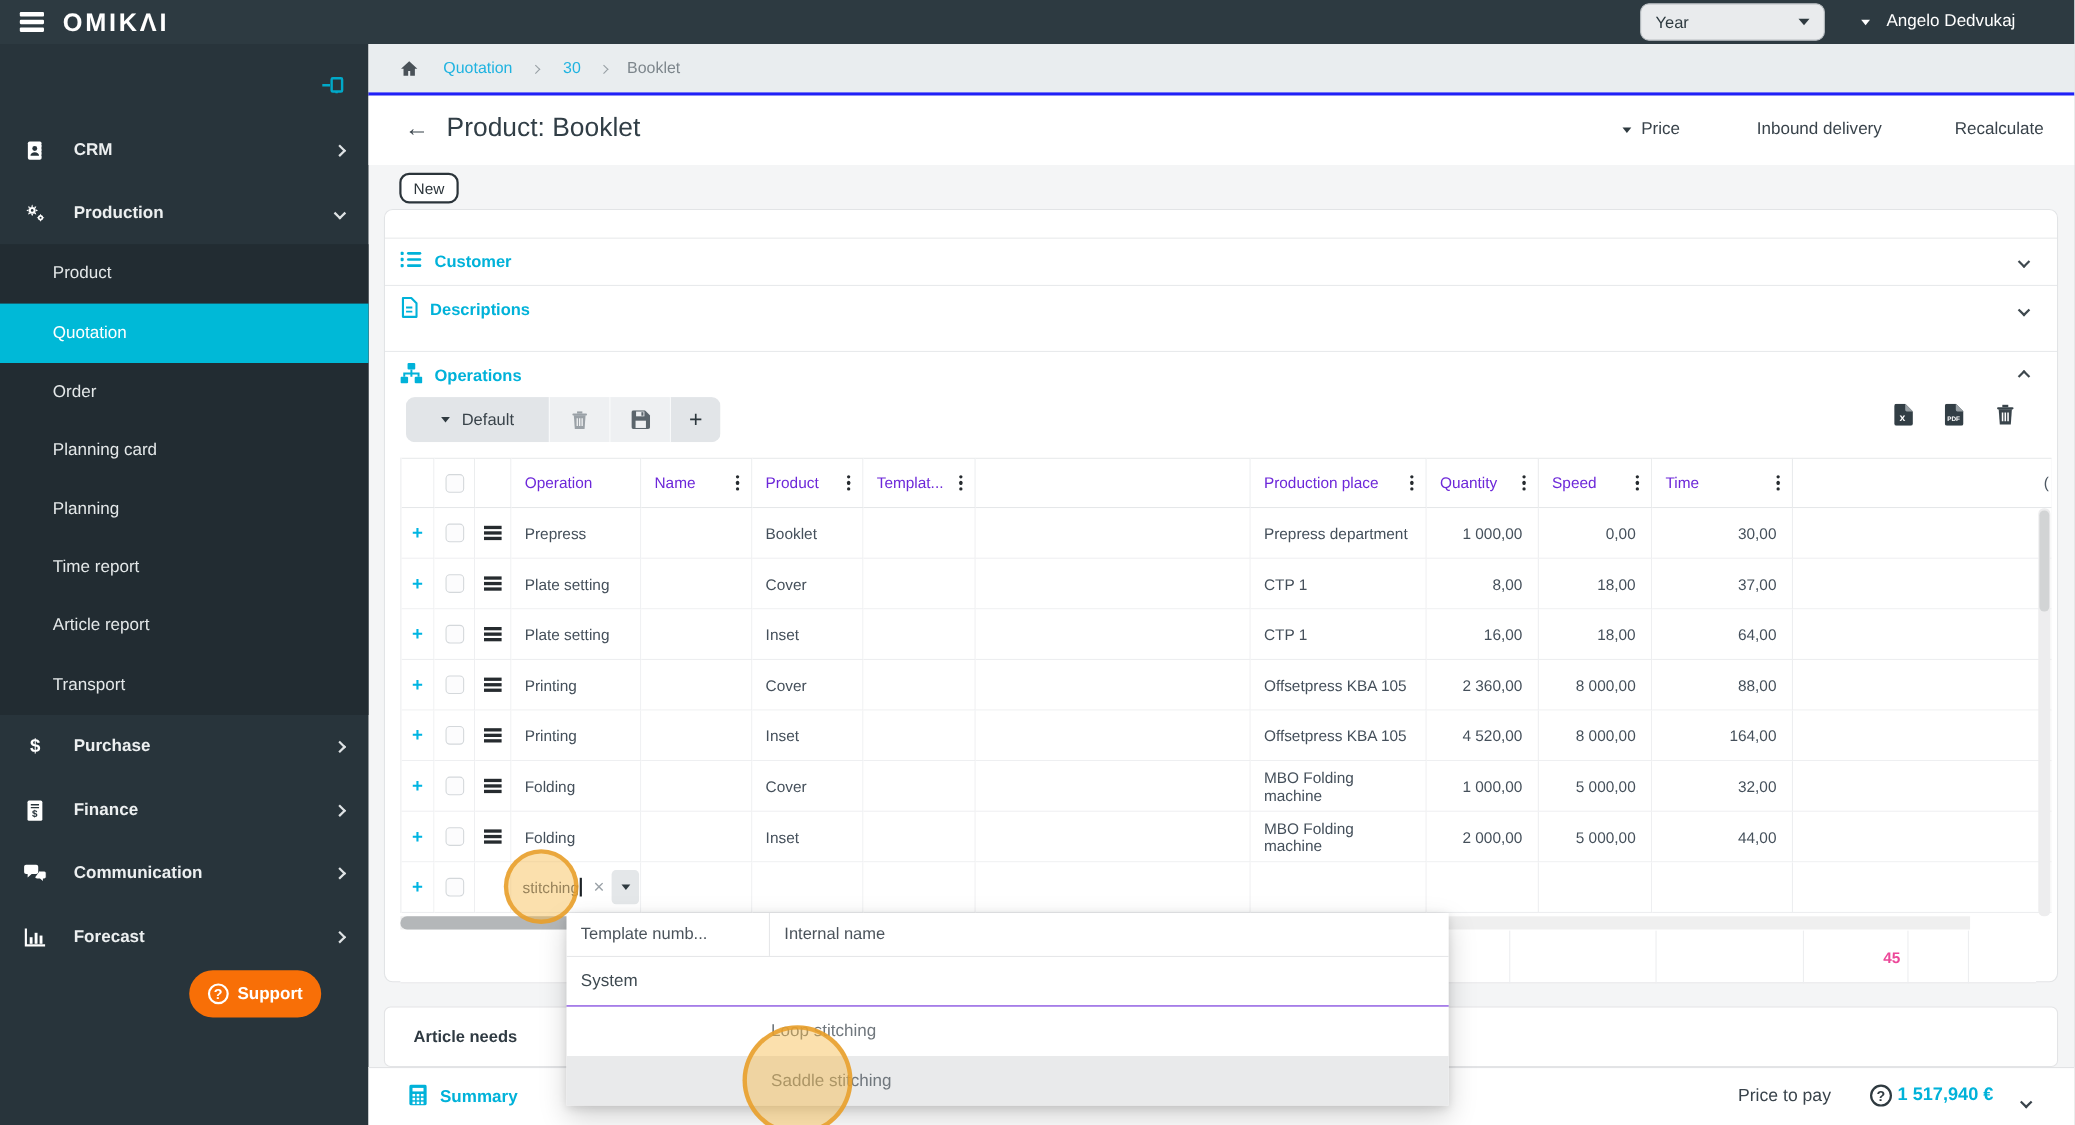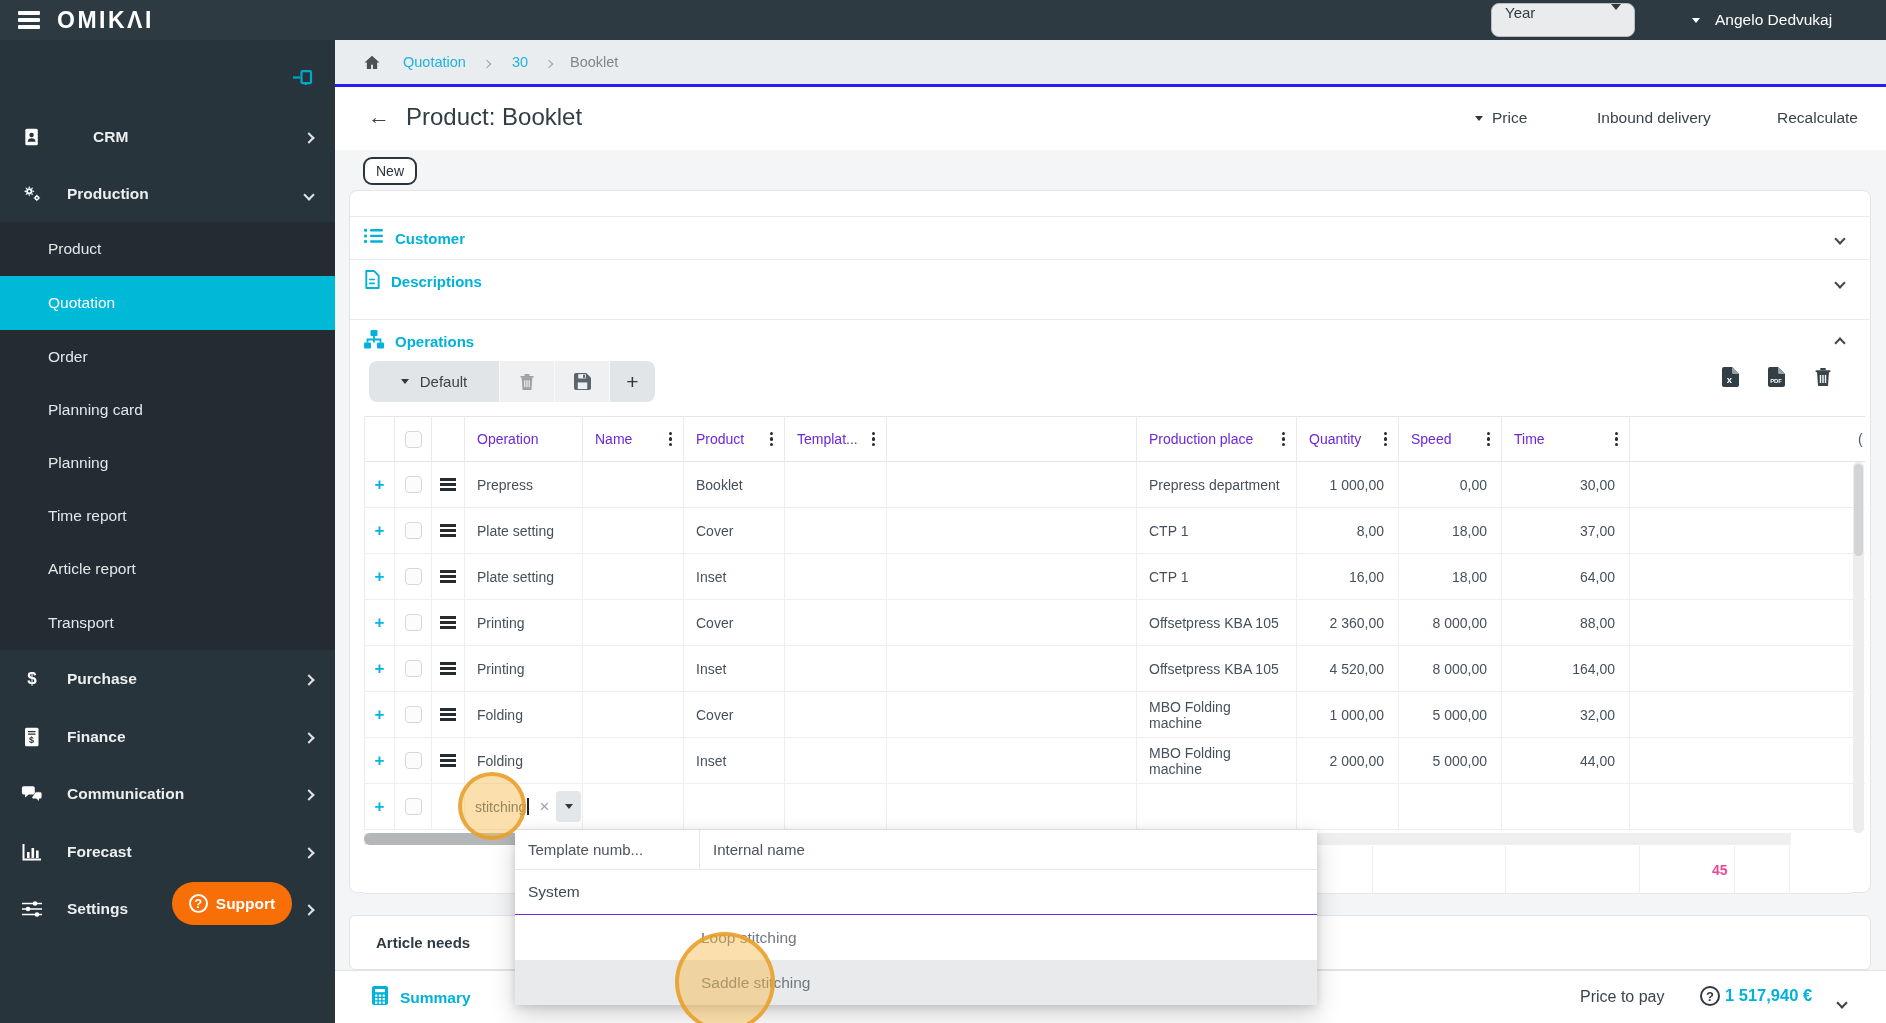--- a/index.html
+++ b/index.html
@@ -6,21 +6,21 @@
   body{font-family:"Liberation Sans","DejaVu Sans",sans-serif;}
   *{box-sizing:border-box;}
   #app{position:relative;width:1886px;height:1023px;background:#f4f5f6;overflow:hidden;}
   .abs{position:absolute;}
 
   
   .topbar{left:0;top:0;width:1886px;height:40px;background:#2d3a41;color:#fff;display:flex;align-items:center;}
   .burger{margin-left:18px;cursor:pointer;}
   .burger i{display:block;width:22px;height:3.4px;background:#fff;margin:3.6px 0;border-radius:1px;}
   .logo{margin-left:17px;font-size:23px;font-weight:bold;letter-spacing:2.5px;}
-  .year-select{position:absolute;left:1491px;top:3px;width:144px;height:34px;background:#e9ebed;border:1px solid #b9bec2;border-radius:8px;display:flex;justify-content:space-between;color:#2f3b41;font-size:15px;padding:0 13px;}
+  .year-select{position:absolute;left:1491px;top:3px;width:168px;height:34px;background:#e9ebed;border:1px solid #b9bec2;border-radius:8px;display:flex;align-items:center;justify-content:space-between;color:#2f3b41;font-size:15px;padding:0 13px;}
   .userbox{position:absolute;left:1692px;top:0;height:40px;display:flex;align-items:center;gap:15px;font-size:15.5px;color:#fff;}
   .tri{width:0;height:0;border-left:5px solid transparent;border-right:5px solid transparent;border-top:6px solid #2f3a40;display:inline-block;}
   .tri.white{border-top-color:#fff;border-left-width:4.5px;border-right-width:4.5px;border-top-width:5.5px;}
   .tri.small{border-left-width:4px;border-right-width:4px;border-top-width:5px;}
 
   
   .sidebar{left:0;top:40px;width:335px;height:983px;background:#28343b;color:#eceff0;}
   .pin{position:absolute;left:292px;top:30px;}
   .side-item{position:absolute;left:0;width:335px;height:44px;display:flex;align-items:center;font-weight:600;font-size:15.5px;cursor:pointer;}
   .side-item .ic{width:28px;display:flex;justify-content:center;margin-left:18px;}
@@ -149,21 +149,21 @@
     <span class="pin">
       <svg width="21" height="15" viewBox="0 0 21 15">
           <g stroke="#00a9c9" stroke-width="2.2" fill="none">
             <path d="M1 7.5h7"></path>
             <rect x="9.5" y="1.2" width="9.5" height="12" rx="1"></rect>
             <path d="M14 13.5v1.5"></path>
           </g>
         </svg>
     </span>
 
-    <div class="side-item" style="top:75px;gap:26px;">
+    <div class="side-item" style="top:75px;">
       <span class="ic">
         <svg width="20" height="20" viewBox="0 0 24 24">
             <rect x="4" y="2" width="15" height="20" rx="2" fill="#fff"></rect>
             <circle cx="11.5" cy="9.5" r="2.7" fill="#28343b"></circle>
             <path d="M6.8 17.6c0-2.6 2.1-4 4.7-4s4.7 1.4 4.7 4z" fill="#28343b"></path>
             <path d="M19 5h2M19 9h2M19 13h2M19 17h2" stroke="#28343b" stroke-width="1.6"></path>
           </svg>
       </span>
       <span class="lbl">CRM</span>
       <span class="side-chev"><span class="chev r"></span></span>
@@ -248,32 +248,20 @@
             <path d="M1.5 1v15.5H19" stroke="#fff" stroke-width="2" fill="none"></path>
             <rect x="5" y="9" width="2.6" height="6" fill="#fff"></rect>
             <rect x="9.5" y="5" width="2.6" height="10" fill="#fff"></rect>
             <rect x="14" y="7.5" width="2.6" height="7.5" fill="#fff"></rect>
           </svg>
       </span>
       <span class="lbl">Forecast</span>
       <span class="side-chev"><span class="chev r"></span></span>
     </div>
 
-    <div class="side-item" style="top:847px;">
-      <span class="ic">
-        <svg width="20" height="18" viewBox="0 0 20 18">
-            <path d="M0 3.5h20M0 9h20M0 14.5h20" stroke="#fff" stroke-width="1.7"></path>
-            <circle cx="13" cy="3.5" r="2.3" fill="#fff"></circle>
-            <circle cx="6" cy="9" r="2.3" fill="#fff"></circle>
-            <circle cx="15" cy="14.5" r="2.3" fill="#fff"></circle>
-          </svg>
-      </span>
-      <span class="lbl">Settings</span>
-      <span class="side-chev"><span class="chev r"></span></span>
-    </div>
 
     <div class="support-btn">
       <span class="qmark">?</span>
       <span>Support</span>
     </div>
   </div>
 
   <div class="crumbbar abs">
     <span class="home">
       <svg width="18" height="17" viewBox="0 0 24 24">

